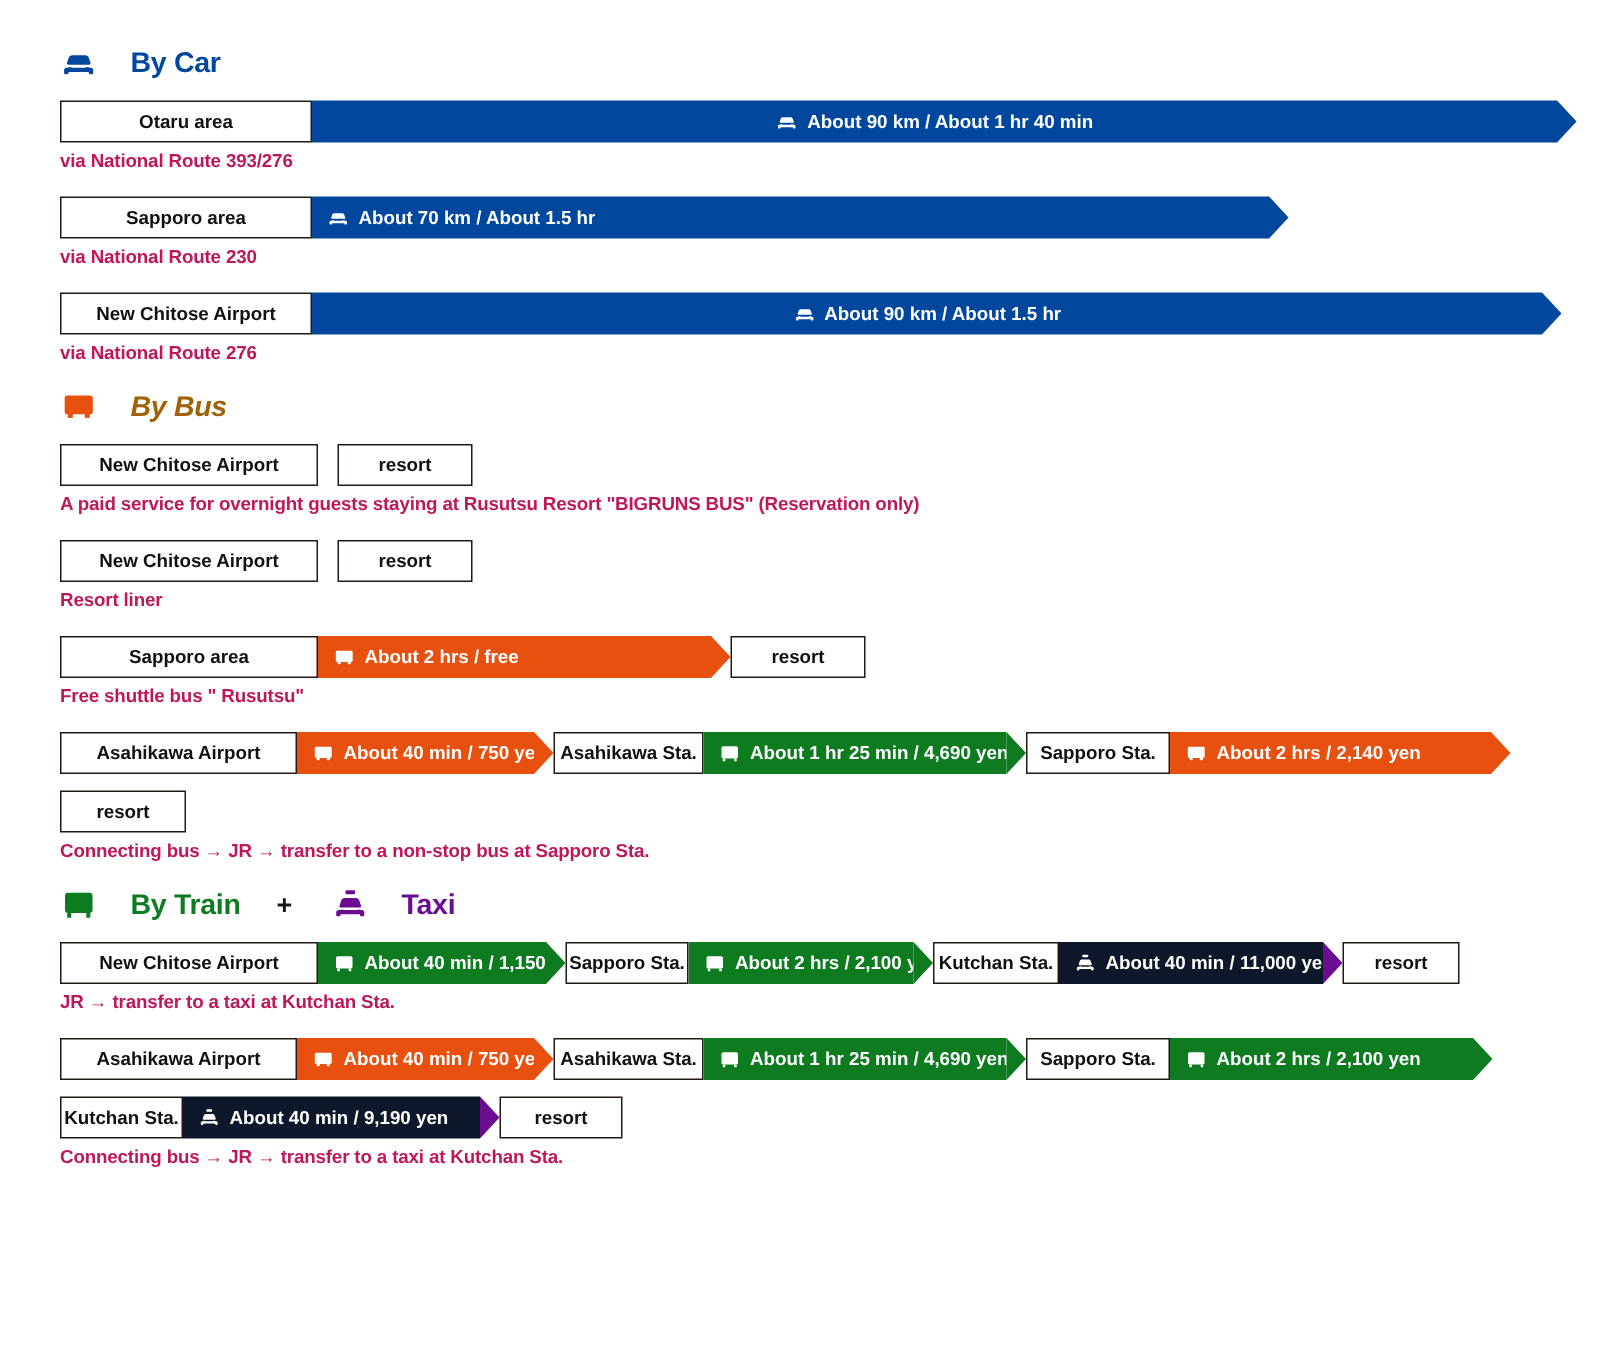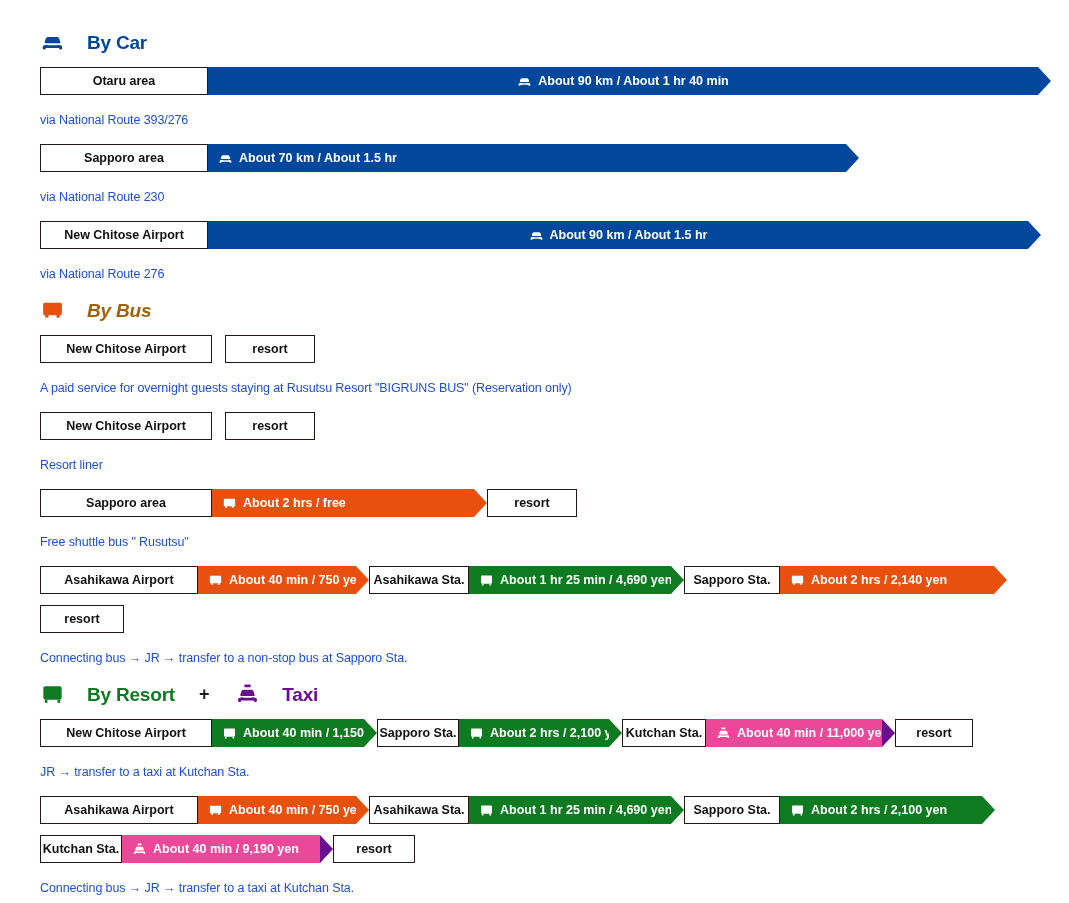--- a/index.html
+++ b/index.html
@@ -51,21 +51,21 @@
   
   .arrow{
     color:#ffffff;
     padding:0 14px 0 10px;
     z-index:2;
   }
   .arrow .txt{display:inline-block;margin-left:6px;}
   .arrow.blue{background:#00479d;}
   .arrow.orange{background:#e8500f;}
   .arrow.green{background:#0f7b20;}
-  .arrow.purple{background:#ec4899;}
+  .arrow.purple{background:#0f172a;}
 
   
   .arrow::after{
     content:"";
     position:absolute;
     top:0;right:-13px;
     width:0;height:0;
     border-top:14px solid transparent;
     border-bottom:14px solid transparent;
     border-left:13px solid currentColor;
@@ -75,22 +75,22 @@
   .arrow.green::after{border-left-color:#0f7b20;}
   .arrow.purple::after{border-left-color:#6a0d91;}
 
   
   .nest{margin-left:13px;}
 
   .arrow.center{justify-content:center;padding-left:0;padding-right:0;}
 
   
   .cap{
-    font-size:12.5px;font-weight:normal;color:#1d4ed8;
-    margin-top:18px;letter-spacing:-0.1px;white-space:nowrap;
+    font-size:12.5px;font-weight:bold;color:#be185d;
+    margin-top:5px;letter-spacing:-0.1px;white-space:nowrap;
   }
 
   .group{margin-bottom:17px;}
   .sec{margin-bottom:0;}
 </style>
 </head>
 <body>
 
 <div class="page">
   <div id="root" style="position:absolute;left:40px;top:30px;width:1010px;">
@@ -290,21 +290,21 @@
         <div class="sec-head head-train" style="margin-bottom: 12px;">
           <span style="display: flex;">
             <svg width="25" height="25" viewBox="0 0 24 24" class="icon-svg">
               <g fill="#0f7b20">
                 <path d="M5 4h14c1 0 1.8.8 1.8 1.8v9.4c0 1-.8 1.8-1.8 1.8H5c-1 0-1.8-.8-1.8-1.8V5.8C3.2 4.8 4 4 5 4z"></path>
                 <rect x="4.6" y="17" width="2.6" height="3"></rect>
                 <rect x="16.8" y="17" width="2.6" height="3"></rect>
               </g>
             </svg>
           </span>
-          <span class="ttl">By Resort</span>
+          <span class="ttl">By Train</span>
           <span class="plus">+</span>
           <span style="display: flex;">
             <svg width="25" height="25" viewBox="0 0 24 24" class="icon-svg">
               <g fill="#6a0d91">
                 <rect x="9" y="2.4" width="6" height="2.6" rx="0.5"></rect>
                 <path d="M6.1 9.2C6.4 8.1 7.3 7.4 8.4 7.4h7.2c1.1 0 2 .7 2.3 1.8l1 3.1c.2.6-.2 1.2-.9 1.2H6c-.7 0-1.1-.6-.9-1.2l1-3.1z"></path>
                 <path d="M4.6 15.1c-.9 0-1.6.7-1.6 1.6v1.5c0 .5.4.9.9.9h1c.5 0 .9-.4.9-.9v-.5h12.4v.5c0 .5.4.9.9.9h1c.5 0 .9-.4.9-.9v-1.5c0-.9-.7-1.6-1.6-1.6H4.6z"></path>
               </g>
               <circle cx="6.8" cy="16.1" r="1.4" fill="#6a0d91"></circle>
               <circle cx="17.2" cy="16.1" r="1.4" fill="#6a0d91"></circle>

